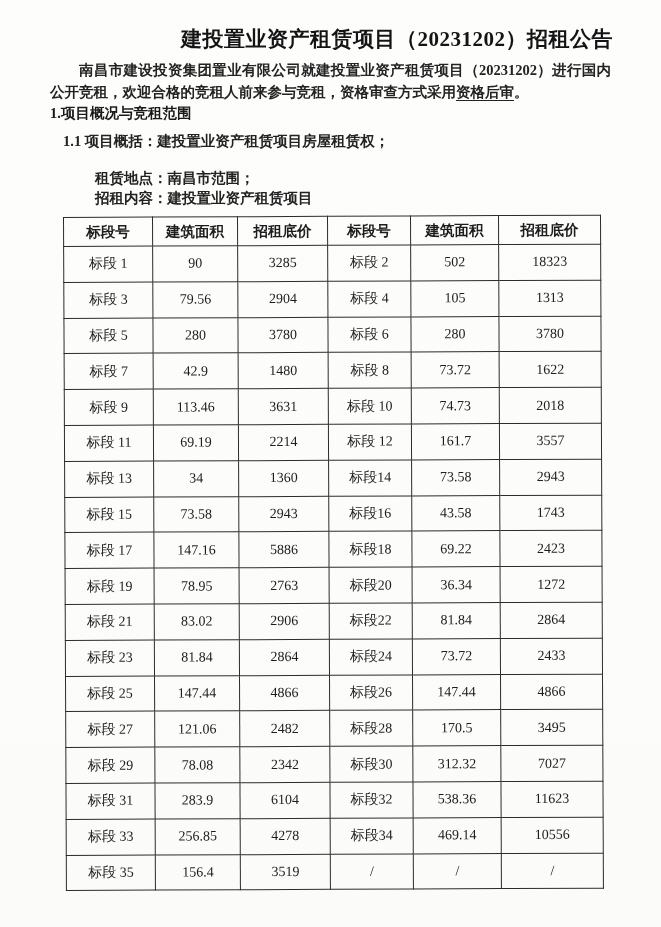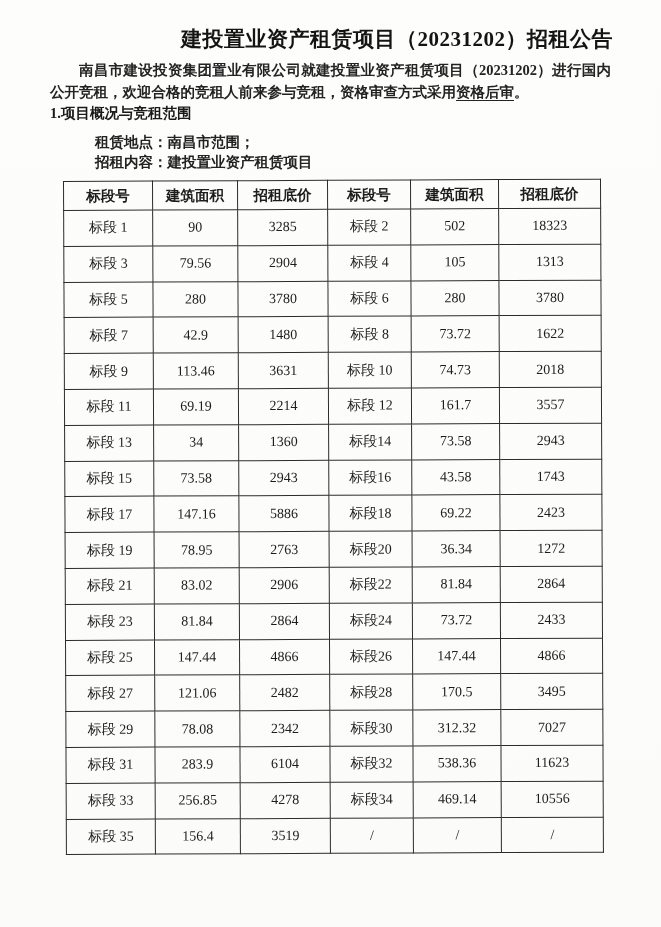--- a/index.html
+++ b/index.html
@@ -45,21 +45,21 @@
     color: #1a1a1a;
     line-height: 20px;
   }
   .clause {
     font-size: 14.5px;
     font-weight: bold;
     line-height: 20px;
     color: #222;
   }
   .clause.c0 { margin-top: 8px; margin-left: 13px; }
-  .clause.c1 { margin-top: 9px; margin-left: 45px; }
+  .clause.c1 { margin-top: 17px; margin-left: 45px; }
   .clause.c2 { margin-left: 45px; font-family: Liberation Serif, serif; }
   .rent-table {
     margin: 9px 0 0 13px;
     width: 537px;
     border-collapse: collapse;
     table-layout: fixed;
     transform: rotate(-0.25deg);
     transform-origin: left top;
   }
   .rent-table th, .rent-table td {
@@ -85,20 +85,21 @@
 <body>
 
 <div class="page">
 
   <h1 class="doc-title">建投置业资产租赁项目（20231202）招租公告</h1>
 
   <p class="intro"><span>南昌市建设投资集团置业有限公司就建投置业资产租赁项目（20231202）进行国内公开竞租，欢迎合格的竞租人前来参与竞租，资格审查方式采用</span><span class="u">资格后审</span><span>。</span></p>
 
   <h2 class="section-heading">1.项目概况与竞租范围</h2>
 
+  <div class="clause c0"><span>1.1 项目概括：</span><span>建投置业资产租赁项目房屋租赁权；</span></div>
 
   <div class="clause c1"><span>租赁地点：</span><span>南昌市范围；</span></div>
 
   <div class="clause c2"><span>招租内容：</span><span>建投置业资产租赁项目</span></div>
 
   <table class="rent-table">
     <colgroup>
       <col style="width:89px">
         <col style="width:85px">
         <col style="width:90px">

